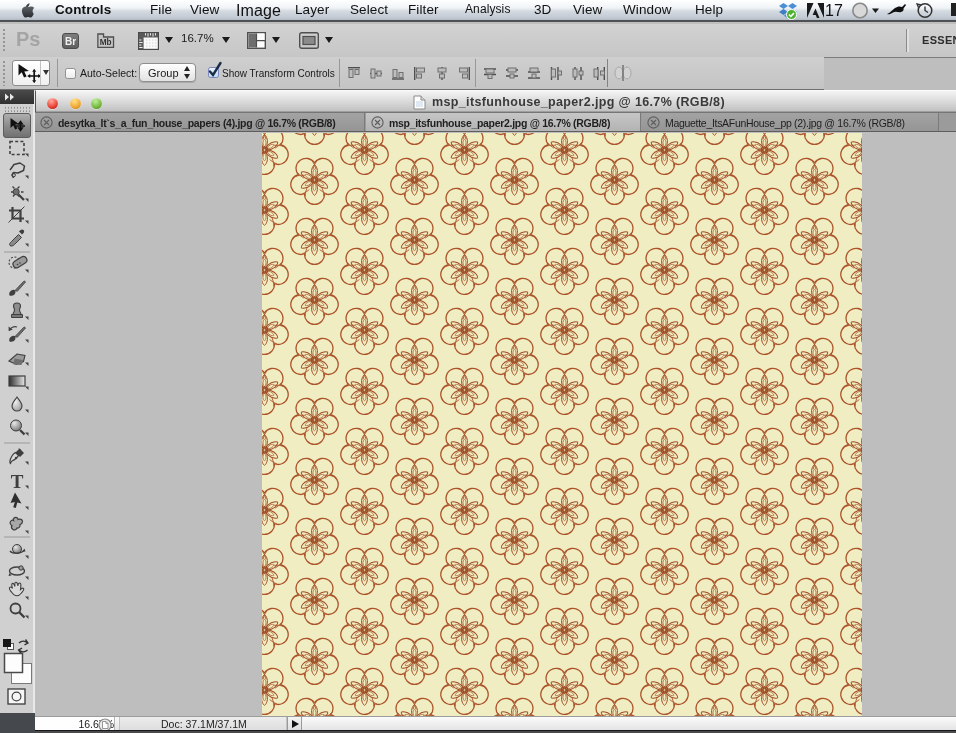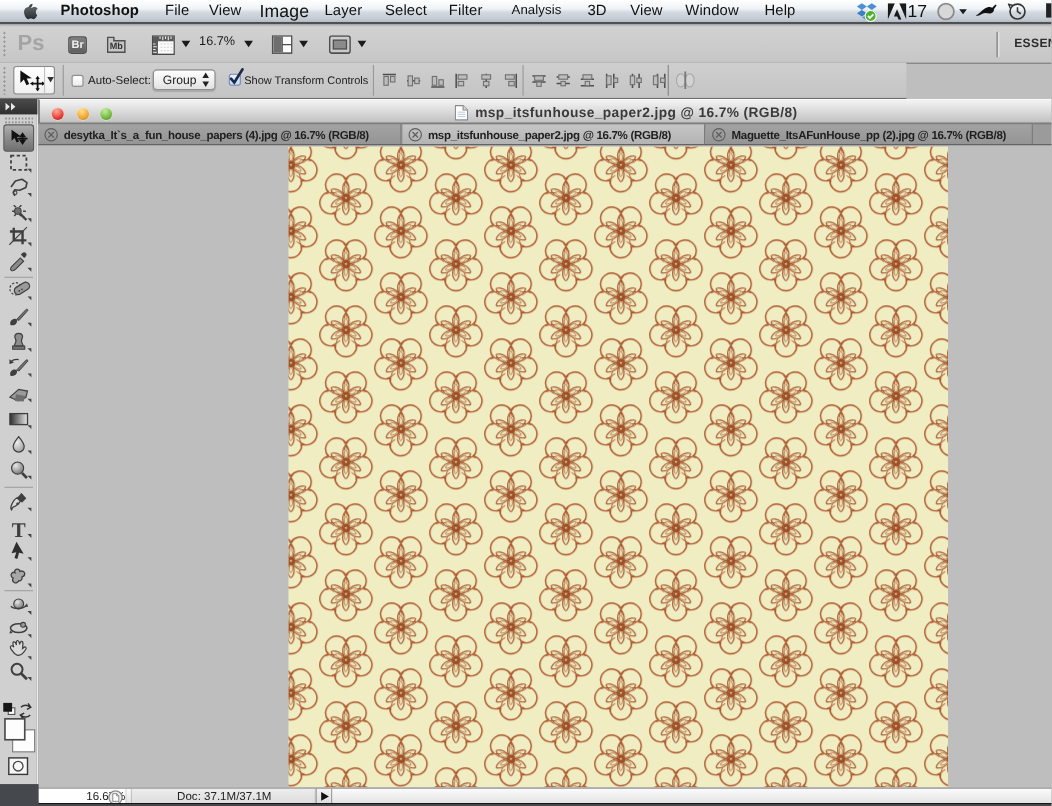--- a/index.html
+++ b/index.html
@@ -9,21 +9,21 @@
 <svg class="abs" style="left:20px;top:2px" width="16" height="17" viewBox="0 0 16 17">
       <path d="M8.6 4.3c.6-.8 1.1-1.9.9-3-.9.1-2 .7-2.6 1.4-.6.7-1.1 1.8-.9 2.9 1 .1 2-.5 2.6-1.3z" fill="#3e4449"></path>
       <path d="M12.6 9c0-2 1.6-2.9 1.7-3-.9-1.4-2.4-1.6-2.9-1.6-1.2-.1-2.4.7-3 .7-.6 0-1.6-.7-2.6-.7C4.4 4.5 3.2 5.2 2.5 6.3c-1.3 2.2-.3 5.6.9 7.4.6.9 1.3 1.9 2.3 1.8.9 0 1.3-.6 2.4-.6 1.1 0 1.4.6 2.4.6 1 0 1.7-.9 2.3-1.8.7-1 1-2 1-2.1-.1 0-1.2-.5-1.2-2.6z" fill="url(#apg)"></path>
       <defs>
         <linearGradient id="apg" x1="0" y1="4" x2="0" y2="16" gradientUnits="userSpaceOnUse">
           <stop stop-color="#60656b"></stop>
           <stop offset="1" stop-color="#26292d"></stop>
         </linearGradient>
       </defs>
     </svg>
-<span class="abs" style="left:55px;top:2px;font-size:13.5px;font-weight:bold;color:#111;letter-spacing:0.1px">Photoshop</span>
+<span class="abs" style="left:55px;top:2px;font-size:13.5px;font-weight:bold;color:#111;letter-spacing:0.1px">Controls</span>
 <span class="abs" style="left:150px;top:2px;font-size:13.5px;color:#111;letter-spacing:0.1px">File</span>
 <span class="abs" style="left:190px;top:2px;font-size:13.5px;color:#111;letter-spacing:0.1px">View</span>
 <span class="abs" style="left:236px;top:2px;font-size:16px;color:#111;letter-spacing:0.1px">Image</span>
 <span class="abs" style="left:295px;top:2px;font-size:13.5px;color:#111;letter-spacing:0.1px">Layer</span>
 <span class="abs" style="left:350px;top:2px;font-size:13.5px;color:#111;letter-spacing:0.1px">Select</span>
 <span class="abs" style="left:408px;top:2px;font-size:13.5px;color:#111;letter-spacing:0.1px">Filter</span>
 <span class="abs" style="left:465px;top:2px;font-size:12px;color:#111;letter-spacing:0.1px">Analysis</span>
 <span class="abs" style="left:534px;top:2px;font-size:13.5px;color:#111;letter-spacing:0.1px">3D</span>
 <span class="abs" style="left:573px;top:2px;font-size:13.5px;color:#111;letter-spacing:0.1px">View</span>
 <span class="abs" style="left:623px;top:2px;font-size:13.5px;color:#111;letter-spacing:0.1px">Window</span>
@@ -358,21 +358,21 @@
         <circle cx="6.5" cy="6.5" r="5.6" fill="none" stroke="#5e5e5e" stroke-width="1.1"></circle>
         <path d="M4 4l5 5M9 4l-5 5" stroke="#5e5e5e" stroke-width="1.1"></path>
       </svg>
       <span class="abs" style="left:23px;top:3.5px;font-size:10.5px;font-weight:bold;color:#1f1f1f;letter-spacing:-0.3px;white-space:nowrap">msp_itsfunhouse_paper2.jpg @ 16.7% (RGB/8)</span>
     </div>
 <div class="abs" style="left:607px;top:0;width:297px;height:19px;background:linear-gradient(#a3a3a3,#949494);border-right:1px solid #7a7a7a;overflow:hidden">
       <svg class="abs" style="left:5px;top:3px" width="13" height="13" viewBox="0 0 13 13">
         <circle cx="6.5" cy="6.5" r="5.6" fill="none" stroke="#5e5e5e" stroke-width="1.1"></circle>
         <path d="M4 4l5 5M9 4l-5 5" stroke="#5e5e5e" stroke-width="1.1"></path>
       </svg>
-      <span class="abs" style="left:23px;top:3.5px;font-size:10.5px;font-weight:bold;color:#1f1f1f;letter-spacing:-0.3px;white-space:nowrap">Maguette_ItsAFunHouse_pp (2).jpg @ 16.7% (RGB/8)</span>
+      <span class="abs" style="left:23px;top:3.5px;font-size:10.5px;font-weight:normal;color:#1f1f1f;letter-spacing:-0.3px;white-space:nowrap">Maguette_ItsAFunHouse_pp (2).jpg @ 16.7% (RGB/8)</span>
     </div>
 </div>
 <div class="abs" style="left:35px;top:133px;width:921px;height:583px;background:#bebebe;overflow:hidden">
 <div class="abs" style="left:227px;top:0;width:600px;height:583px;overflow:hidden">
       <svg width="600" height="583" viewBox="0 0 600 583" style="position:absolute;left:0;top:0">
         <defs>
           <g id="fl">
             <path d="M-0.0,-16.98A10.0,10.0 0 1 1 16.14,-5.25A10.0,10.0 0 1 1 9.98,13.73A10.0,10.0 0 1 1 -9.98,13.73A10.0,10.0 0 1 1 -16.14,-5.25A10.0,10.0 0 1 1 -0.0,-16.98Z" fill="none" stroke="#ac5329" stroke-width="1.3" stroke-linejoin="round"></path>
             <path d="M2.0,-18.7Q-0.5,-15.3 -1.5,-10.7M-2.0,-18.7Q0.5,-15.3 1.5,-10.7M18.4,-3.9Q14.4,-5.2 9.7,-4.7M17.2,-7.6Q14.7,-4.2 10.6,-1.9M9.4,16.3Q9.4,12.1 7.5,7.8M12.6,14.0Q8.6,12.7 5.1,9.5M-12.6,14.0Q-8.6,12.7 -5.1,9.5M-9.4,16.3Q-9.4,12.1 -7.5,7.8M-17.2,-7.6Q-14.7,-4.2 -10.6,-1.9M-18.4,-3.9Q-14.4,-5.2 -9.7,-4.7" fill="none" stroke="#ac5329" stroke-width="0.9"></path>
             <g transform="rotate(-90)">

